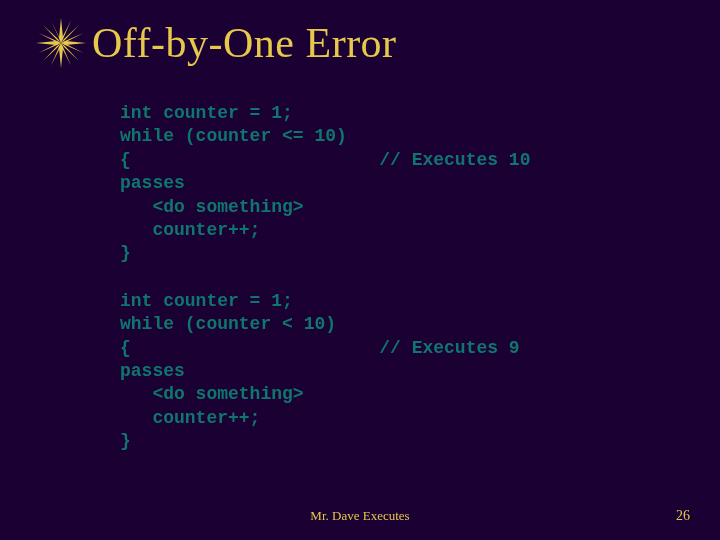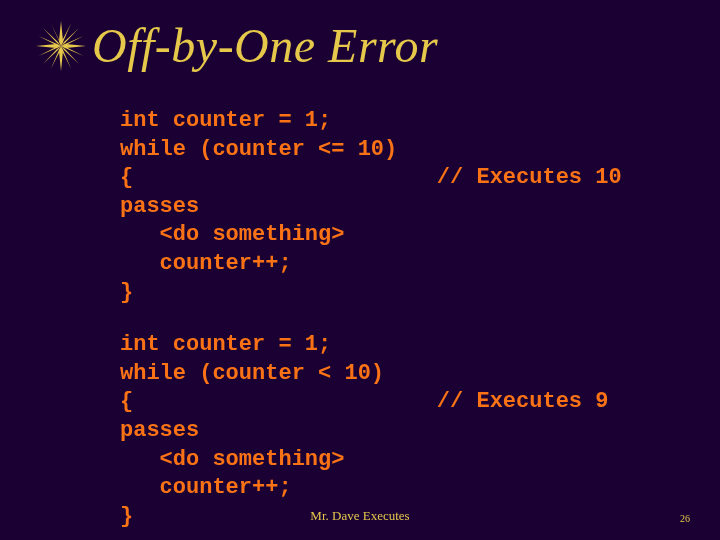--- a/index.html
+++ b/index.html
@@ -21,29 +21,28 @@
     gap: 6px;
     padding-left: 36px;
   }
   .burst-icon {
     width: 50px;
     height: 50px;
     flex-shrink: 0;
   }
   .title {
     color: #e6c84b;
-    font-size: 48px;
-    font-style: italic;
+    font-size: 42px;
     font-weight: 400;
     letter-spacing: 0.5px;
   }
   .code-area {
     font-family: 'Courier New', Courier, monospace;
-    color: #f97316;
-    font-size: 22px;
+    color: #0f766e;
+    font-size: 18px;
     font-weight: bold;
     line-height: 1.3;
     white-space: pre;
     margin-top: 34px;
     margin-left: 120px;
   }
   .block2 { margin-top: 24px; }
   .footer {
     position: absolute;
     bottom: 16px;
@@ -52,21 +51,21 @@
     text-align: center;
     color: #e6c84b;
     font-size: 13px;
     font-family: Georgia, serif;
   }
   .page-num {
     position: absolute;
     bottom: 16px;
     right: 30px;
     color: #e6c84b;
-    font-size: 10px;
+    font-size: 14px;
     font-family: Georgia, serif;
   }
 </style>
 </head>
 <body>
 
 <div class="slide">
   <div class="title-row">
     <span class="burst-icon">
       <svg viewBox="0 0 100 100" width="50" height="50">

